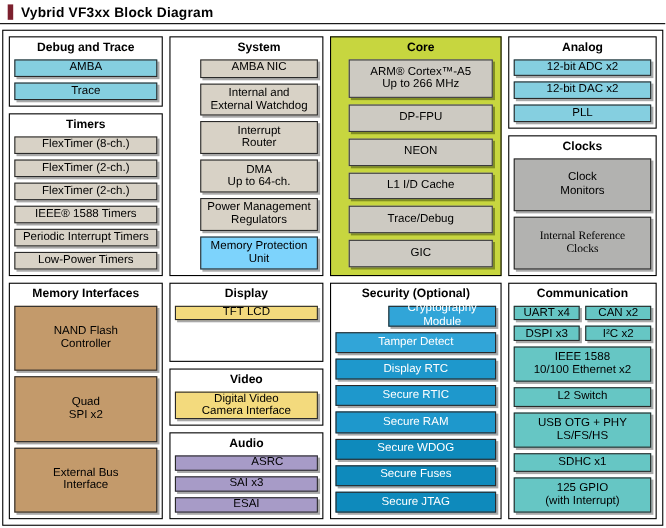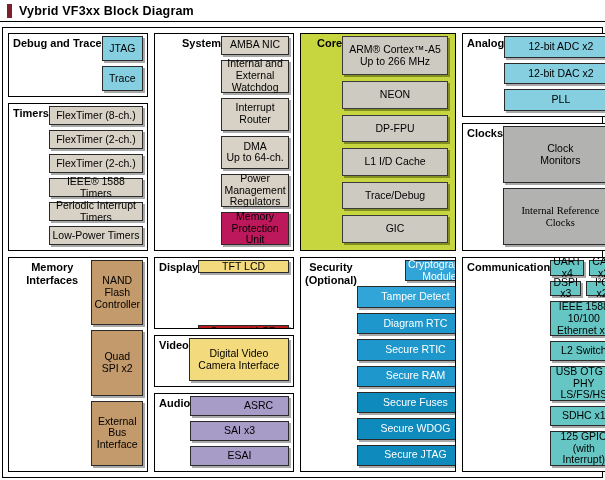--- a/index.html
+++ b/index.html
@@ -28,21 +28,21 @@
     display: grid;
     grid-template-columns: 140px 140px 156px 1fr;
     gap: 6px;
     height: 100%;
   }
   .col { display: flex; flex-direction: column; gap: 6px; min-height: 0; }
   .group {
     border: 1px solid #000;
     background: #fff;
     padding: 2px 4px 5px;
-    display: flex; 
+    display: flex; flex-direction: column;
     min-height: 0; overflow: hidden;
   }
   .group-title {
     font-size: 11px; font-weight: bold; text-align: center;
     margin: 1px 0 4px; line-height: 1.15;
   }
   .group-body { flex: 1; display: flex; flex-direction: column; gap: 5px; min-height: 0; }
   .box {
     display: flex; align-items: center; justify-content: center;
     text-align: center;
@@ -66,21 +66,21 @@
   <div class="accent" style="background: rgb(124, 32, 46);"></div>
   <div class="title">Vybrid VF3xx Block Diagram</div>
 </div>
 
 <div class="main">
   <div class="cols" id="columns">
       <div class="col">
         <section class="group" style="flex: 0 0 64px;">
           <h2 class="group-title">Debug and Trace</h2>
           <div class="group-body">
-            <div class="box" style="background: rgb(133, 207, 224); flex: 1 1 0px;">JTAG</div>
+            <div class="box" style="background: rgb(133, 207, 224); flex: 1 1 0px;">AMBA</div>
             <div class="box" style="background: rgb(133, 207, 224); flex: 1 1 0px;">Trace</div>
           </div>
         </section>
         <section class="group" style="flex: 0 0 148px;">
           <h2 class="group-title">Timers</h2>
           <div class="group-body">
             <div class="box" style="background: rgb(216, 210, 198); flex: 1 1 0px;">FlexTimer (8-ch.)</div>
             <div class="box" style="background: rgb(216, 210, 198); flex: 1 1 0px;">FlexTimer (2-ch.)</div>
             <div class="box" style="background: rgb(216, 210, 198); flex: 1 1 0px;">FlexTimer (2-ch.)</div>
             <div class="box" style="background: rgb(216, 210, 198); flex: 1 1 0px;">IEEE® 1588 Timers</div>
@@ -106,21 +106,21 @@
           <div class="group-body">
             <div class="box" style="background: rgb(216, 210, 198); flex: 1 1 0px;">AMBA NIC</div>
             <div class="box" style="background: rgb(216, 210, 198); flex: 2 1 0px;">Internal and
 External Watchdog</div>
             <div class="box" style="background: rgb(216, 210, 198); flex: 2 1 0px;">Interrupt
 Router</div>
             <div class="box" style="background: rgb(216, 210, 198); flex: 2 1 0px;">DMA
 Up to 64-ch.</div>
             <div class="box" style="background: rgb(216, 210, 198); flex: 2 1 0px;">Power Management
 Regulators</div>
-            <div class="box" style="background: #be185d; flex: 2 1 0px;">Memory Protection
+            <div class="box" style="background: #7dd3fc; flex: 2 1 0px;">Memory Protection
 Unit</div>
           </div>
         </section>
         <section class="group" style="flex: 0 0 72px;">
           <h2 class="group-title">Display</h2>
           <div class="group-body">
             <div class="box" style="background: rgb(243, 218, 125); flex: 1 1 0px;">TFT LCD</div>
             <div class="box" style="background: #b91c1c; flex: 1 1 0px; margin-top: 47px;">Segment LCD</div>
           </div>
         </section>
@@ -139,37 +139,37 @@
             <div class="box" style="background: rgb(167, 155, 199); flex: 1 1 0px;">ESAI</div>
           </div>
         </section>
       </div>
       <div class="col">
         <section class="group core" style="flex: 0 0 218px; background: rgb(199, 214, 63); padding-left: 16px;">
           <h2 class="group-title">Core</h2>
           <div class="group-body">
             <div class="box" style="background: rgb(205, 202, 194); flex: 1.5 1 0px;">ARM® Cortex™-A5
 Up to 266 MHz</div>
+            <div class="box" style="background: rgb(205, 202, 194); flex: 1 1 0px;">DP-FPU</div>
             <div class="box" style="background: rgb(205, 202, 194); flex: 1 1 0px;">NEON</div>
-            <div class="box" style="background: rgb(205, 202, 194); flex: 1 1 0px;">DP-FPU</div>
             <div class="box" style="background: rgb(205, 202, 194); flex: 1 1 0px;">L1 I/D Cache</div>
             <div class="box" style="background: rgb(205, 202, 194); flex: 1 1 0px;">Trace/Debug</div>
             <div class="box" style="background: rgb(205, 202, 194); flex: 1 1 0px;">GIC</div>
           </div>
         </section>
         <section class="group" style="flex: 1 1 0px;">
           <h2 class="group-title">Security (Optional)</h2>
           <div class="group-body">
             <div class="box" style="background: rgb(49, 165, 216); color: rgb(255, 255, 255); flex: 1 1 0px; margin-left: 48px;">Cryptography Module</div>
             <div class="box" style="background: rgb(49, 165, 216); color: rgb(255, 255, 255); flex: 1 1 0px;">Tamper Detect</div>
-            <div class="box" style="background: rgb(30, 152, 204); color: rgb(255, 255, 255); flex: 1 1 0px;">Diagram RTC</div>
+            <div class="box" style="background: rgb(30, 152, 204); color: rgb(255, 255, 255); flex: 1 1 0px;">Display RTC</div>
             <div class="box" style="background: rgb(30, 152, 204); color: rgb(255, 255, 255); flex: 1 1 0px;">Secure RTIC</div>
             <div class="box" style="background: rgb(30, 152, 204); color: rgb(255, 255, 255); flex: 1 1 0px;">Secure RAM</div>
+            <div class="box" style="background: rgb(14, 138, 188); color: rgb(255, 255, 255); flex: 1 1 0px;">Secure WDOG</div>
             <div class="box" style="background: rgb(14, 138, 188); color: rgb(255, 255, 255); flex: 1 1 0px;">Secure Fuses</div>
-            <div class="box" style="background: rgb(14, 138, 188); color: rgb(255, 255, 255); flex: 1 1 0px;">Secure WDOG</div>
             <div class="box" style="background: rgb(14, 138, 188); color: rgb(255, 255, 255); flex: 1 1 0px;">Secure JTAG</div>
           </div>
         </section>
       </div>
       <div class="col">
         <section class="group" style="flex: 0 0 84px;">
           <h2 class="group-title">Analog</h2>
           <div class="group-body">
             <div class="box" style="background: rgb(133, 207, 224); flex: 1 1 0px;">12-bit ADC x2</div>
             <div class="box" style="background: rgb(133, 207, 224); flex: 1 1 0px;">12-bit DAC x2</div>

